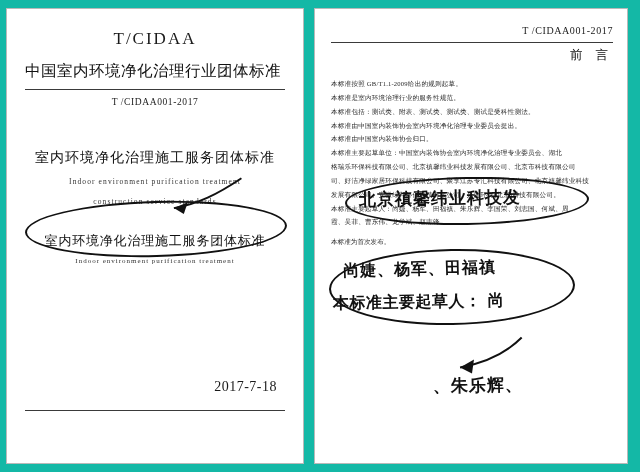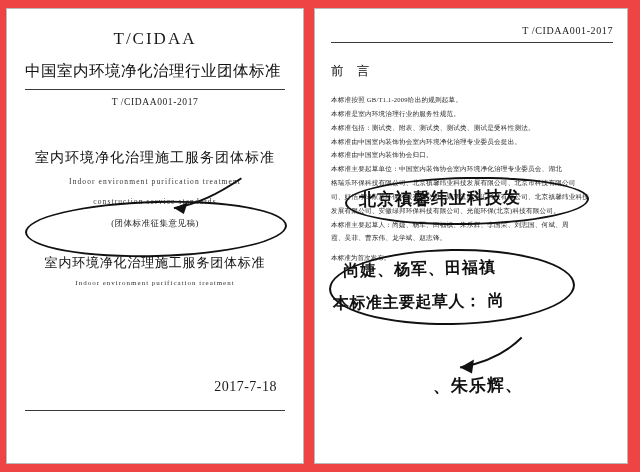--- a/index.html
+++ b/index.html
@@ -14,21 +14,21 @@
     overflow: hidden;
   }
   .wrap {
     position: relative;
     width: 640px;
     height: 472px;
     display: flex;
     gap: 10px;
     padding: 8px 6px;
     box-sizing: border-box;
-    background: #ef4444;
+    background: #14b8a6;
   }
   .page {
     position: relative;
     background: #ffffff;
     border: 1px solid #b9b9b9;
     box-sizing: border-box;
     overflow: hidden;
   }
   .page-left {
     width: 298px;
@@ -149,25 +149,25 @@
     font-size: 10px;
     color: #1a1a1a;
     letter-spacing: 0.6px;
   }
   .fore-rule {
     border: none;
     border-top: 1px solid #3a3a3a;
     margin: 6px 0 0 0;
   }
   .fore-title {
-    text-align: left;
+    text-align: right;
     font-size: 12.5px;
     color: #111;
     letter-spacing: 5px;
-    margin-top: 20px;
+    margin-top: 4px;
   }
   .fore-body {
     margin-top: 14px;
     font-size: 6.6px;
     line-height: 1.95;
     color: #2a2a2a;
     letter-spacing: 0.2px;
     text-align: justify;
   }
   .fore-body p {
@@ -218,21 +218,20 @@
       <div class="cover-title-main">中国室内环境净化治理行业团体标准</div>
 
       <hr class="cover-rule">
 
       <div class="cover-std-no">T /CIDAA001-2017</div>
 
       <div class="cover-mid">
         <div class="cover-mid-cn">室内环境净化治理施工服务团体标准</div>
         <div class="cover-mid-en">Indoor environment purification treatment</div>
         <div class="cover-mid-en">construction service standards</div>
-        <div class="cover-mid-note">(团体标准征集意见稿)</div>
       </div>
 
       <div class="cover-hl">
         <div class="cover-hl-cn">室内环境净化治理施工服务团体标准</div>
         <div class="cover-hl-en">Indoor environment purification treatment</div>
       </div>
 
       <div class="cover-date">2017-7-18</div>
 
       <div class="cover-bottom-rule"></div>

